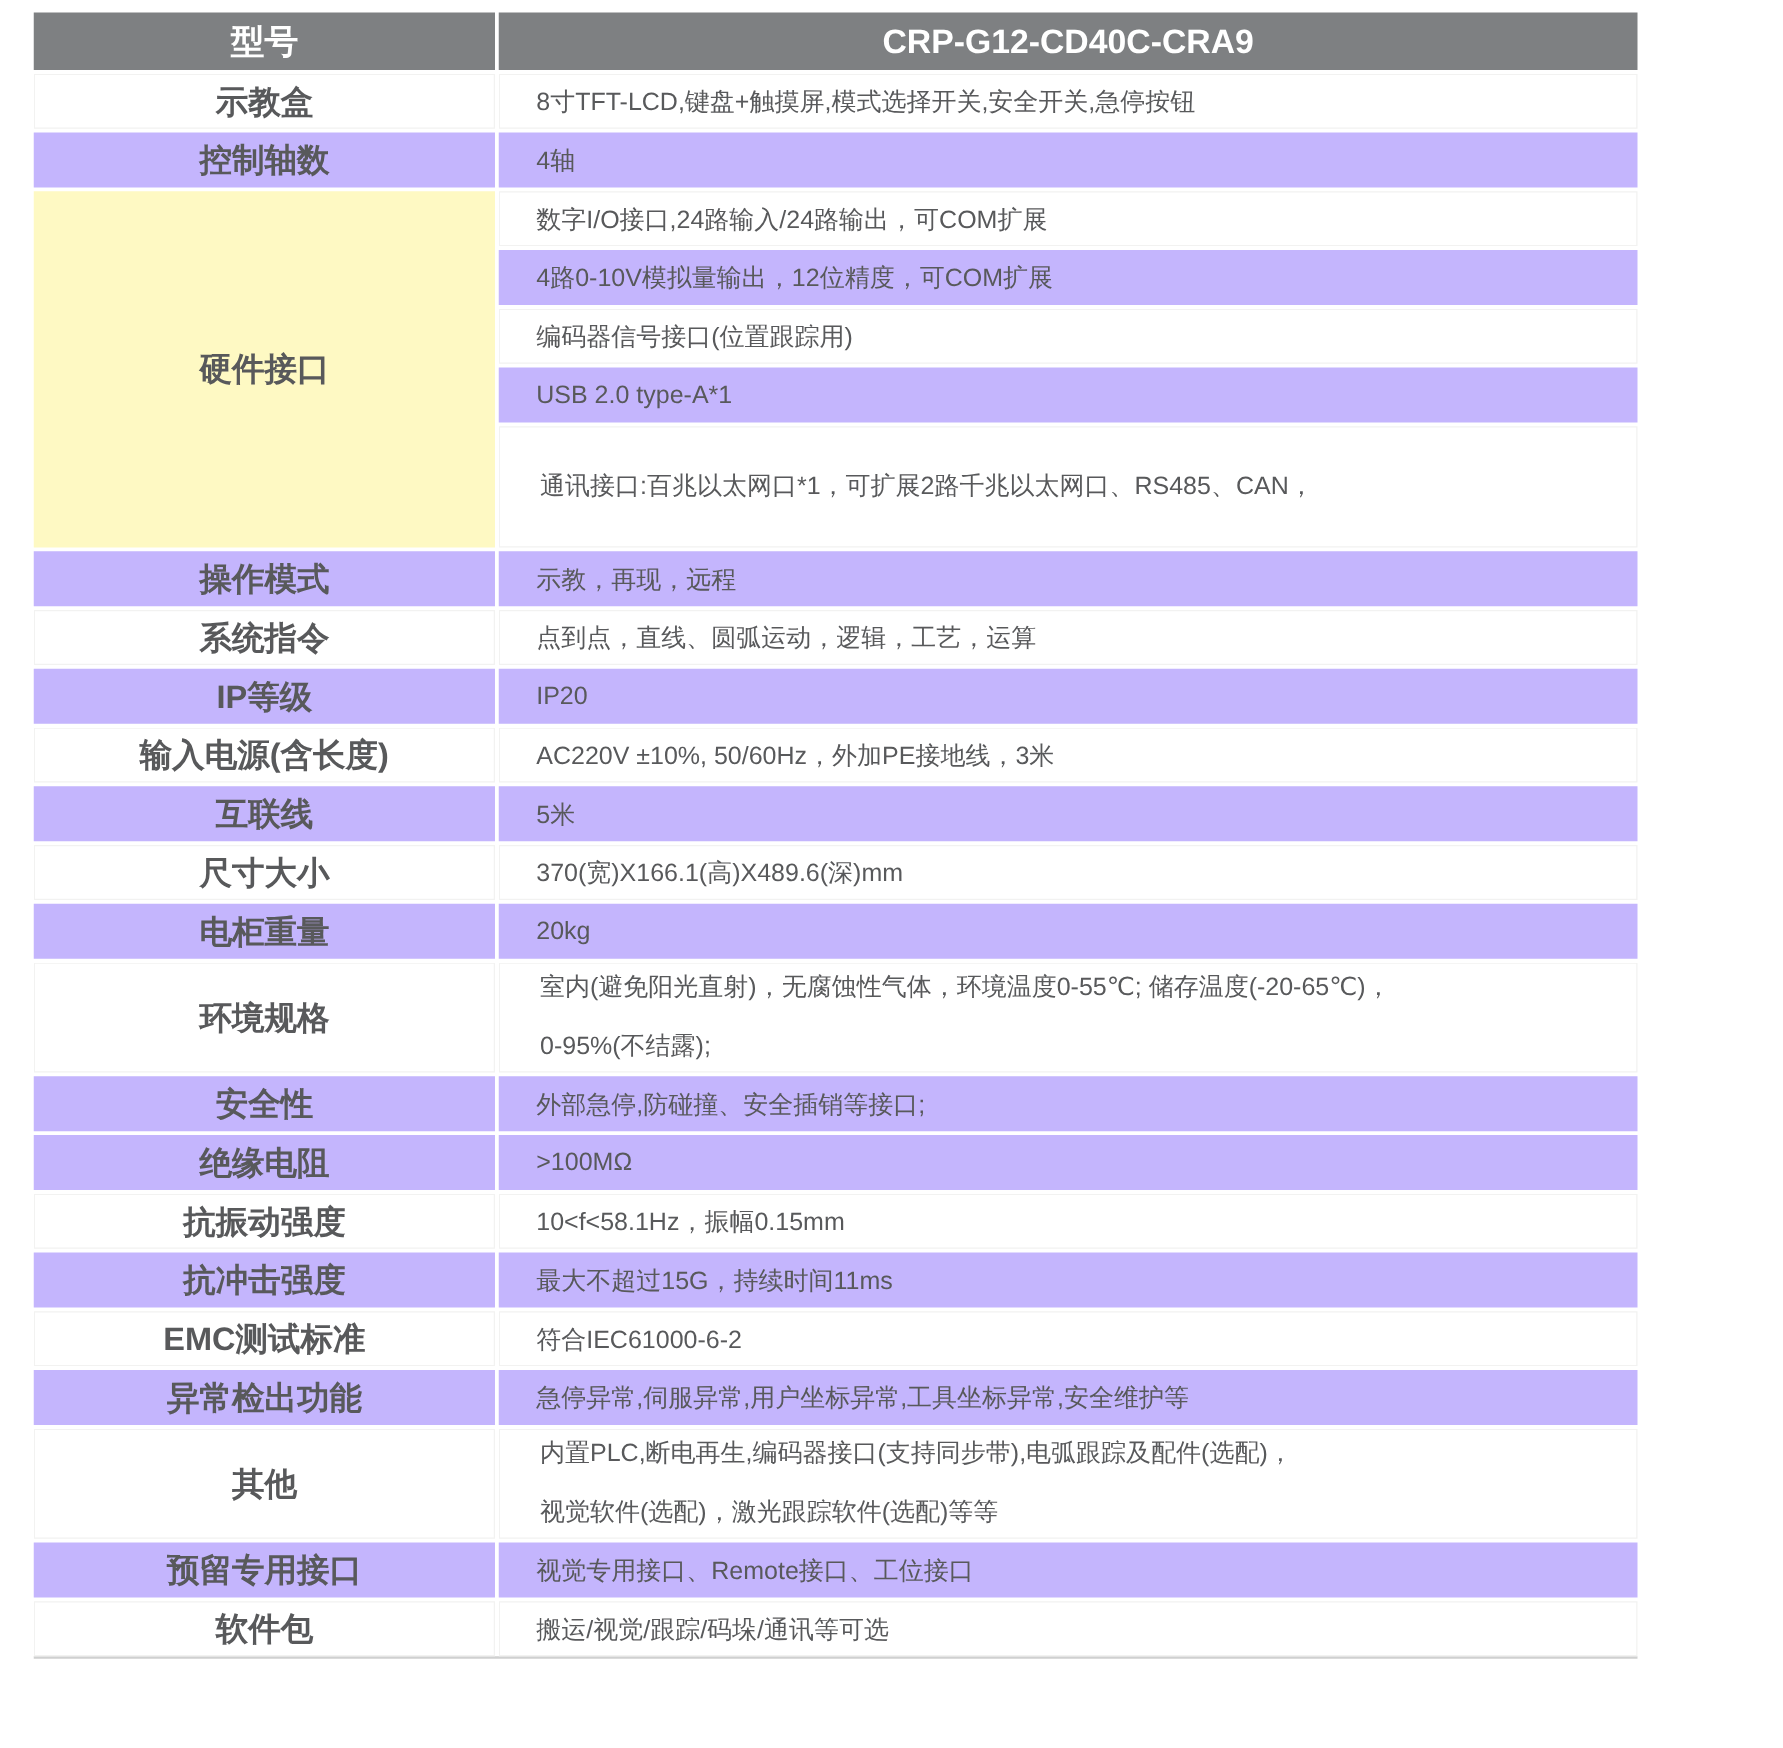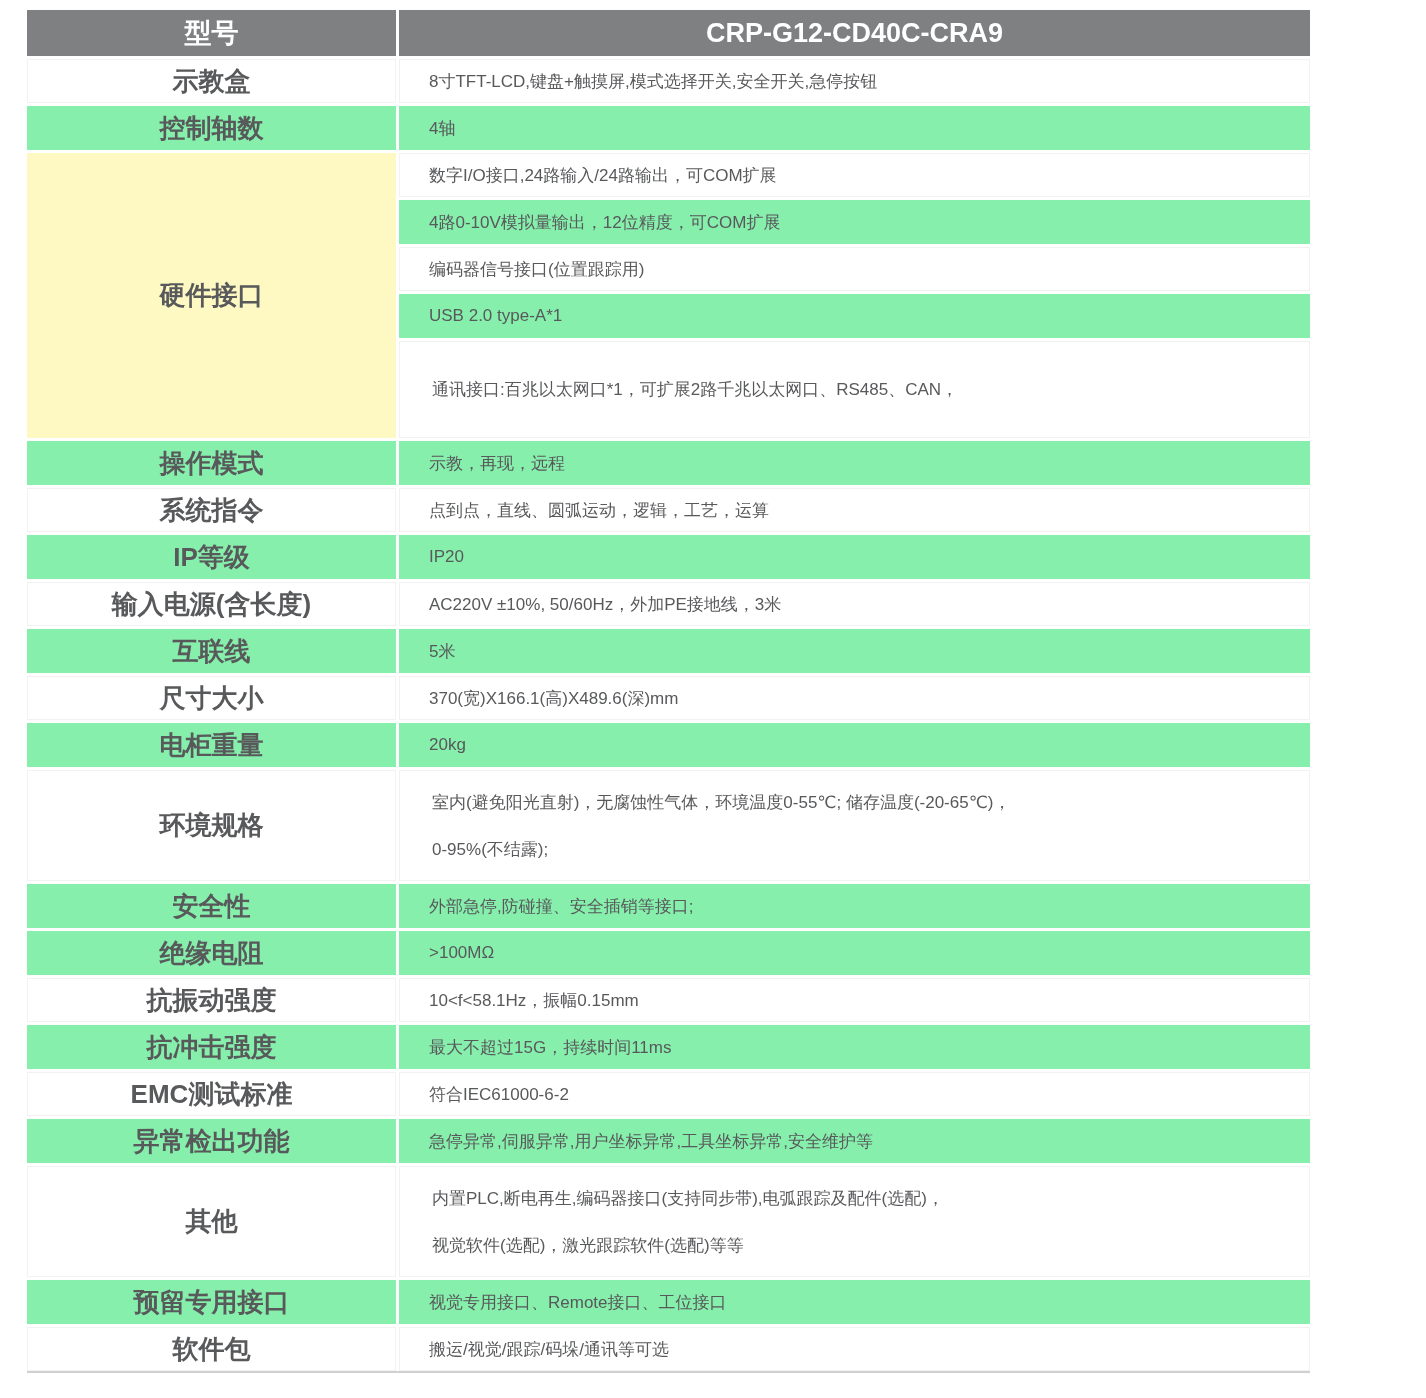--- a/index.html
+++ b/index.html
@@ -10,32 +10,32 @@
     font-family: "Liberation Sans", "DejaVu Sans", sans-serif;
     color: #58595b;
   }
   .spec-table {
     position: absolute; left: 27px; top: 10px; width: 1283px;
     display: flex; flex-direction: column; gap: 3px;
     border-bottom: 2px solid #cfd0d0;
   }
   .row { display: flex; gap: 3px; height: 44px; }
   .row.header-row { height: 46px; }
-  .row.tall { height: 111px; border-radius: 10px; }
+  .row.tall { height: 88px; border-radius: 10px; }
   .cell { display: flex; align-items: center; }
   .label-cell {
     flex: 0 0 369px; width: 369px;
     justify-content: center; text-align: center;
     font-weight: bold; font-size: 26px;
   }
   .value-cell {
-    flex: 1 1 auto; padding-left: 30px; font-size: 17px;
+    flex: 1 1 auto; padding-left: 30px; font-size: 20px;
   }
   .white-bg { background: #ffffff; box-shadow: inset 0 0 0 1px #f2f2f1; }
-  .stripe-bg { background: #86efac; }
+  .stripe-bg { background: #c4b5fd; }
   .header-cell {
     background: #7e8082; color: #ffffff;
     font-weight: bold; font-size: 27px;
   }
   .header-value { justify-content: center; padding-left: 0; }
   .hw-section { display: flex; gap: 3px; }
   .hw-label-cell {
     flex: 0 0 369px; width: 369px; background: #fef9c3;
     display: flex; align-items: center; justify-content: center;
     font-weight: bold; font-size: 26px;

